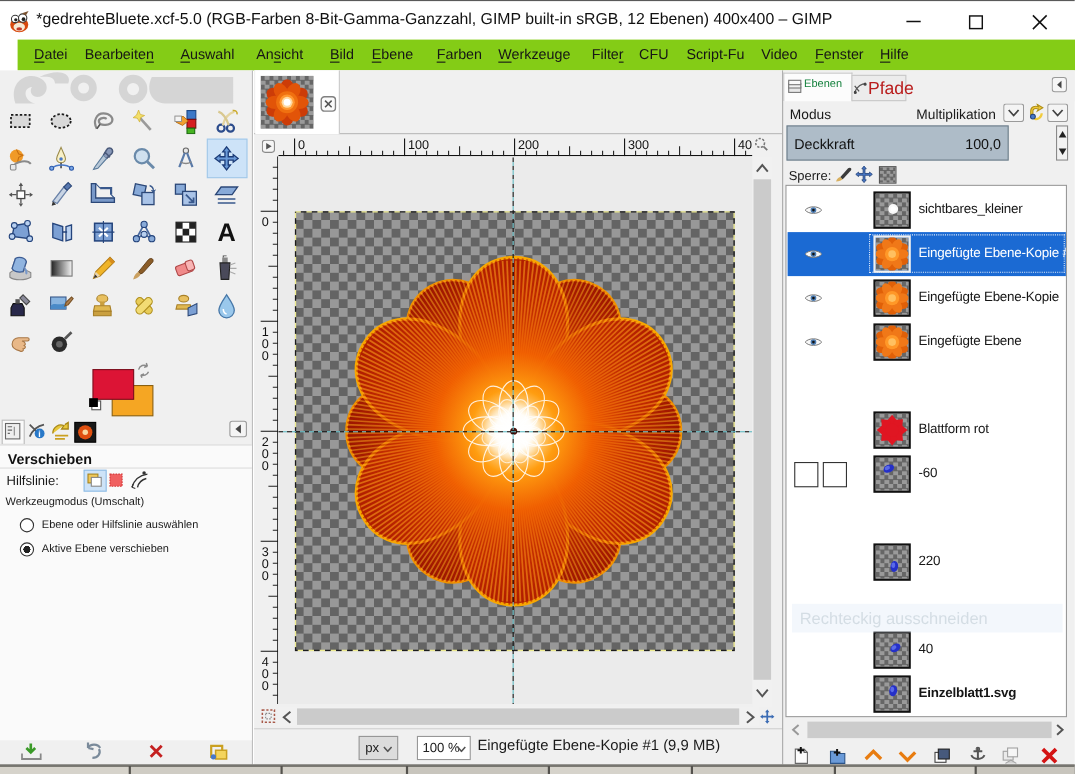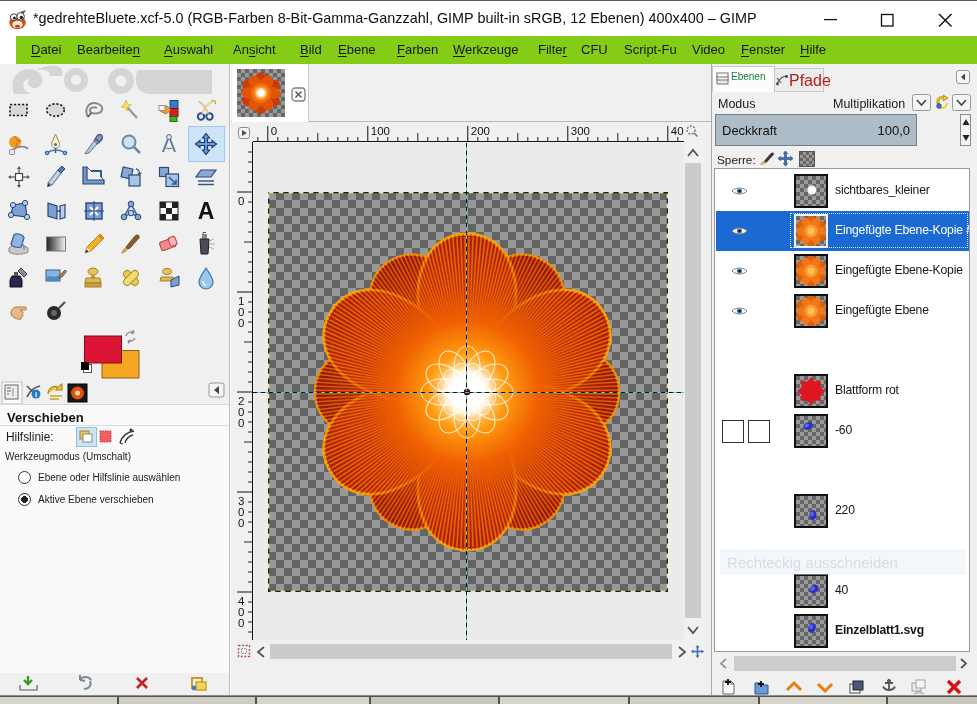--- a/index.html
+++ b/index.html
@@ -1120,20 +1120,29 @@
           <path d="M2 1 L8 6 L2 11" fill="none" stroke="#555" stroke-width="1.8"></path>
         </svg>
 </div>
 <svg class="abs" style="left:459px;top:580px" width="15" height="15" viewBox="0 0 15 15">
         <path d="M7.5 1 L9.5 3.5 L8.3 3.5 L8.3 6.7 L11.5 6.7 L11.5 5.5 L14 7.5 L11.5 9.5 L11.5 8.3 L8.3 8.3 L8.3 11.5 L9.5 11.5 L7.5 14 L5.5 11.5 L6.7 11.5 L6.7 8.3 L3.5 8.3 L3.5 9.5 L1 7.5 L3.5 5.5 L3.5 6.7 L6.7 6.7 L6.7 3.5 L5.5 3.5 Z" fill="#3c6cb4"></path>
       </svg>
 <svg class="abs" style="left:6px;top:580px" width="14" height="14" viewBox="0 0 14 14">
         <rect x="1.5" y="1.5" width="11" height="11" fill="none" stroke="#a85a4a" stroke-width="1.4" stroke-dasharray="2 1.6"></rect>
         <rect x="4.5" y="4.5" width="5" height="5" fill="none" stroke="#888" stroke-width="1" stroke-dasharray="1.4 1.2"></rect>
       </svg>
+<div class="abs" style="left:0;top:598px;width:480px;height:33px;border-top:1px solid #d0d0d0;background:#f0f0f0">
+ <div class="abs" style="left:95px;top:6px;width:36px;height:22px;background:#dcdcdc;border:1px solid #979797;font-size:12px;color:#222;padding:3px 0 0 5px">px<svg class="abs" style="right:4px;top:8px" width="9" height="6" viewBox="0 0 9 6">
+            <path d="M1 1 L4.5 5 L8 1" fill="none" stroke="#555" stroke-width="1.4"></path>
+          </svg></div>
+ <div class="abs" style="left:148px;top:6px;width:49px;height:22px;background:#fff;border:1px solid #979797;font-size:12px;color:#222;padding:3px 0 0 4px">100 %<svg class="abs" style="right:3px;top:8px" width="9" height="6" viewBox="0 0 9 6">
+            <path d="M1 1 L4.5 5 L8 1" fill="none" stroke="#555" stroke-width="1.4"></path>
+          </svg></div>
+ <div class="abs" style="left:203px;top:7px;font-size:13.5px;color:#1a1a1a">Eingefügte Ebene-Kopie #1 (9,9 MB)</div>
+</div>
 </div>
 <div id="rightpanel">
 <div class="abs" style="left:0;top:0;width:265px;height:28px;background:#f0f0f0">
  <div class="abs" style="left:0;top:2px;width:63px;height:26px;background:#fcfcfc;border:1px solid #c8c8c8;border-bottom:none"></div>
  <svg class="abs" style="left:3px;top:7px" width="15" height="15" viewBox="0 0 15 15">
           <rect x="2" y="8" width="11" height="5" fill="#e8e8e8" stroke="#777"></rect>
           <rect x="2" y="5" width="11" height="4" fill="#f2f2f2" stroke="#777"></rect>
           <rect x="2" y="2" width="11" height="4" fill="#fafafa" stroke="#777"></rect>
         </svg>
  <div class="abs" style="left:19px;top:7px;font-size:10px;color:#15803d">Ebenen</div>

